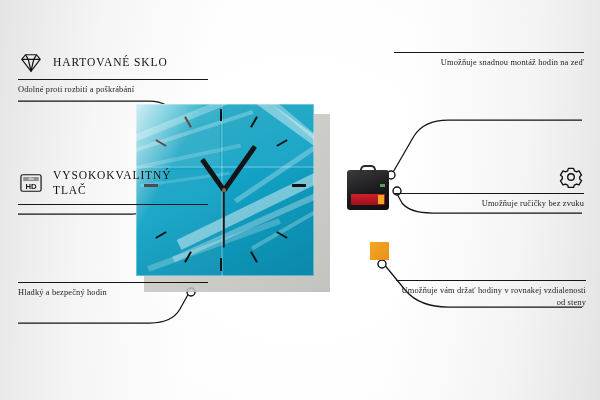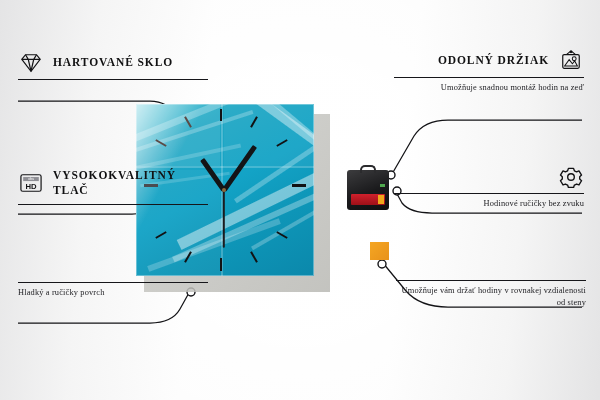--- a/index.html
+++ b/index.html
@@ -27,21 +27,21 @@
   .feat.right { text-align:right; }
 
   .feat-head {
     display:flex; align-items:center; gap:9px;
     margin-bottom:5px;
   }
   .feat.right .feat-head { flex-direction:row-reverse; }
 
   .feat-title {
     font-family:"Liberation Serif", serif;
-    font-weight:700;
+    font-weight:400;
     font-size:11.5px;
     letter-spacing:.9px;
     line-height:1.34;
     color:#111112;
     text-transform:uppercase;
   }
   .feat-rule {
     height:1px; background:#16161a; width:100%;
     margin:2px 0 4px 0;
   }
@@ -214,64 +214,55 @@
   <div class="feat-head">
     <svg class="ico" viewBox="0 0 28 24">
       <g fill="none" stroke="#121214" stroke-width="1.3">
         <path d="M4,8 L14,21 L24,8 L20,3 L8,3 Z"></path>
         <path d="M4,8 L24,8 M8,3 L11,8 L14,21 M20,3 L17,8 L14,21 M11,8 L17,8"></path>
       </g>
     </svg>
     <div class="feat-title">HARTOVANÉ SKLO</div>
   </div>
   <div class="feat-rule"></div>
+  <div class="feat-desc">Odolné proti rozbití a poškrábání</div>
 </div>
 
 <div class="feat left" id="f-print">
   <div class="feat-head">
     <svg class="ico" viewBox="0 0 28 24">
       <rect x="3" y="3" width="22" height="18" rx="2" fill="none" stroke="#121214" stroke-width="1.3"></rect>
       <rect x="5.5" y="5.5" width="17" height="4.4" fill="#8f8f95"></rect>
       <text x="14" y="9.2" font-family="Liberation Sans, sans-serif" font-size="3.4" fill="#ffffff" text-anchor="middle">ultra</text>
       <text x="14" y="18.6" font-family="Liberation Sans, sans-serif" font-size="8.4" font-weight="bold" fill="#121214" text-anchor="middle">HD</text>
     </svg>
     <div class="feat-title">VYSOKOKVALITNÝ TLAČ</div>
   </div>
   <div class="feat-rule"></div>
 </div>
 
 <div class="feat left" id="f-edges">
   <div class="feat-rule"></div>
-  <div class="feat-desc">Hladký a ručičky povrch</div>
+  <div class="feat-desc">Hladký a bezpečný hodin</div>
 </div>
 
 <div class="feat right" id="f-holder">
-  <div class="feat-head">
-    <svg class="ico" viewBox="0 0 28 24">
-      <path d="M14,1 L9,5 M14,1 L19,5" fill="none" stroke="#121214" stroke-width="1.2"></path>
-      <circle cx="14" cy="2" r="1.5" fill="#121214"></circle>
-      <rect x="5" y="5" width="18" height="15" rx="1.6" fill="none" stroke="#121214" stroke-width="1.3"></rect>
-      <path d="M7,17.5 L12,10.5 L15.5,15 L18,12 L21,17.5 Z" fill="none" stroke="#121214" stroke-width="1.1"></path>
-      <circle cx="17.5" cy="9.5" r="2.1" fill="none" stroke="#121214" stroke-width="1.1"></circle>
-    </svg>
-    <div class="feat-title">ODOLNÝ DRŽIAK</div>
-  </div>
   <div class="feat-rule"></div>
   <div class="feat-desc">Umožňuje snadnou montáž hodin na zeď</div>
 </div>
 
 <div class="feat right" id="f-mech">
   <div class="feat-head">
     <svg class="ico" viewBox="0 0 28 24">
       <g fill="none" stroke="#121214" stroke-width="1.5" stroke-linejoin="round">
         <path d="M11.2,2.6 h5.6 l.9,2.6 2.4,1.1 2.6-1 2.8,4.6 -2,1.8 0,2.6 2,1.8 -2.8,4.6 -2.6-1 -2.4,1.1 -.9,2.6 h-5.6 l-.9-2.6 -2.4-1.1 -2.6,1 -2.8-4.6 2-1.8 0-2.6 -2-1.8 2.8-4.6 2.6,1 2.4-1.1 Z"></path>
         <circle cx="14" cy="12" r="3.6"></circle>
       </g>
     </svg>
   </div>
   <div class="feat-rule"></div>
-  <div class="feat-desc">Hodinové ručičky bez zvuku</div>
+  <div class="feat-desc">Umožňuje ručičky bez zvuku</div>
 </div>
 
 <div class="feat right" id="f-foam">
   <div class="feat-rule"></div>
   <div class="feat-desc">Umožňuje vám držať hodiny v rovnakej vzdialenosti od steny</div>
 </div>
 
 </body></html>

